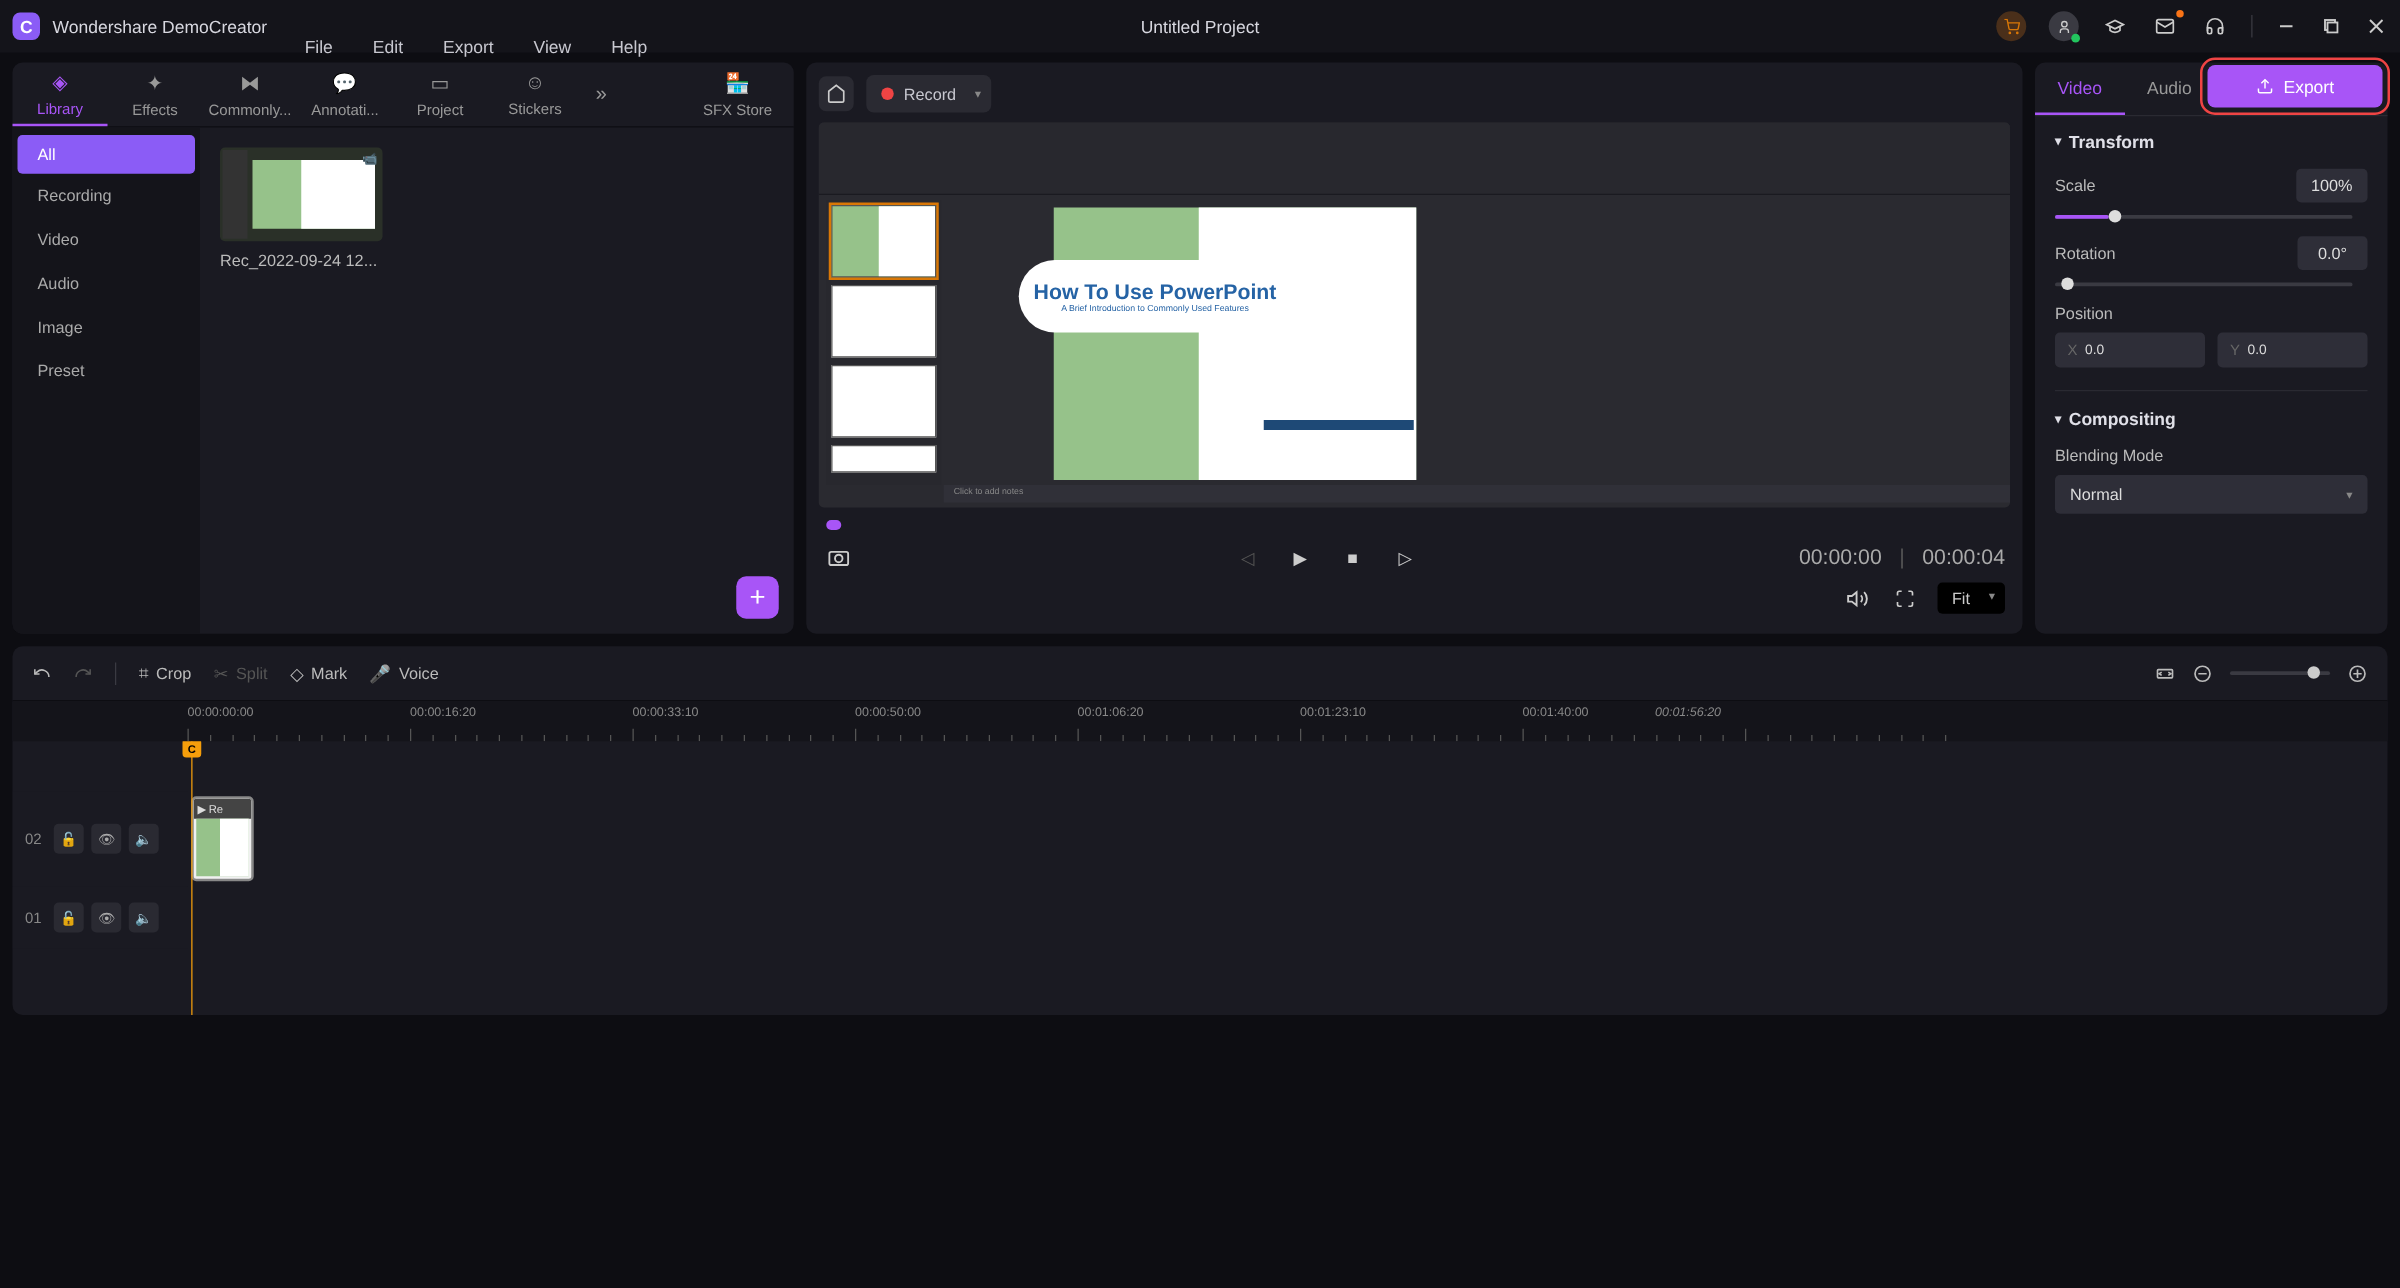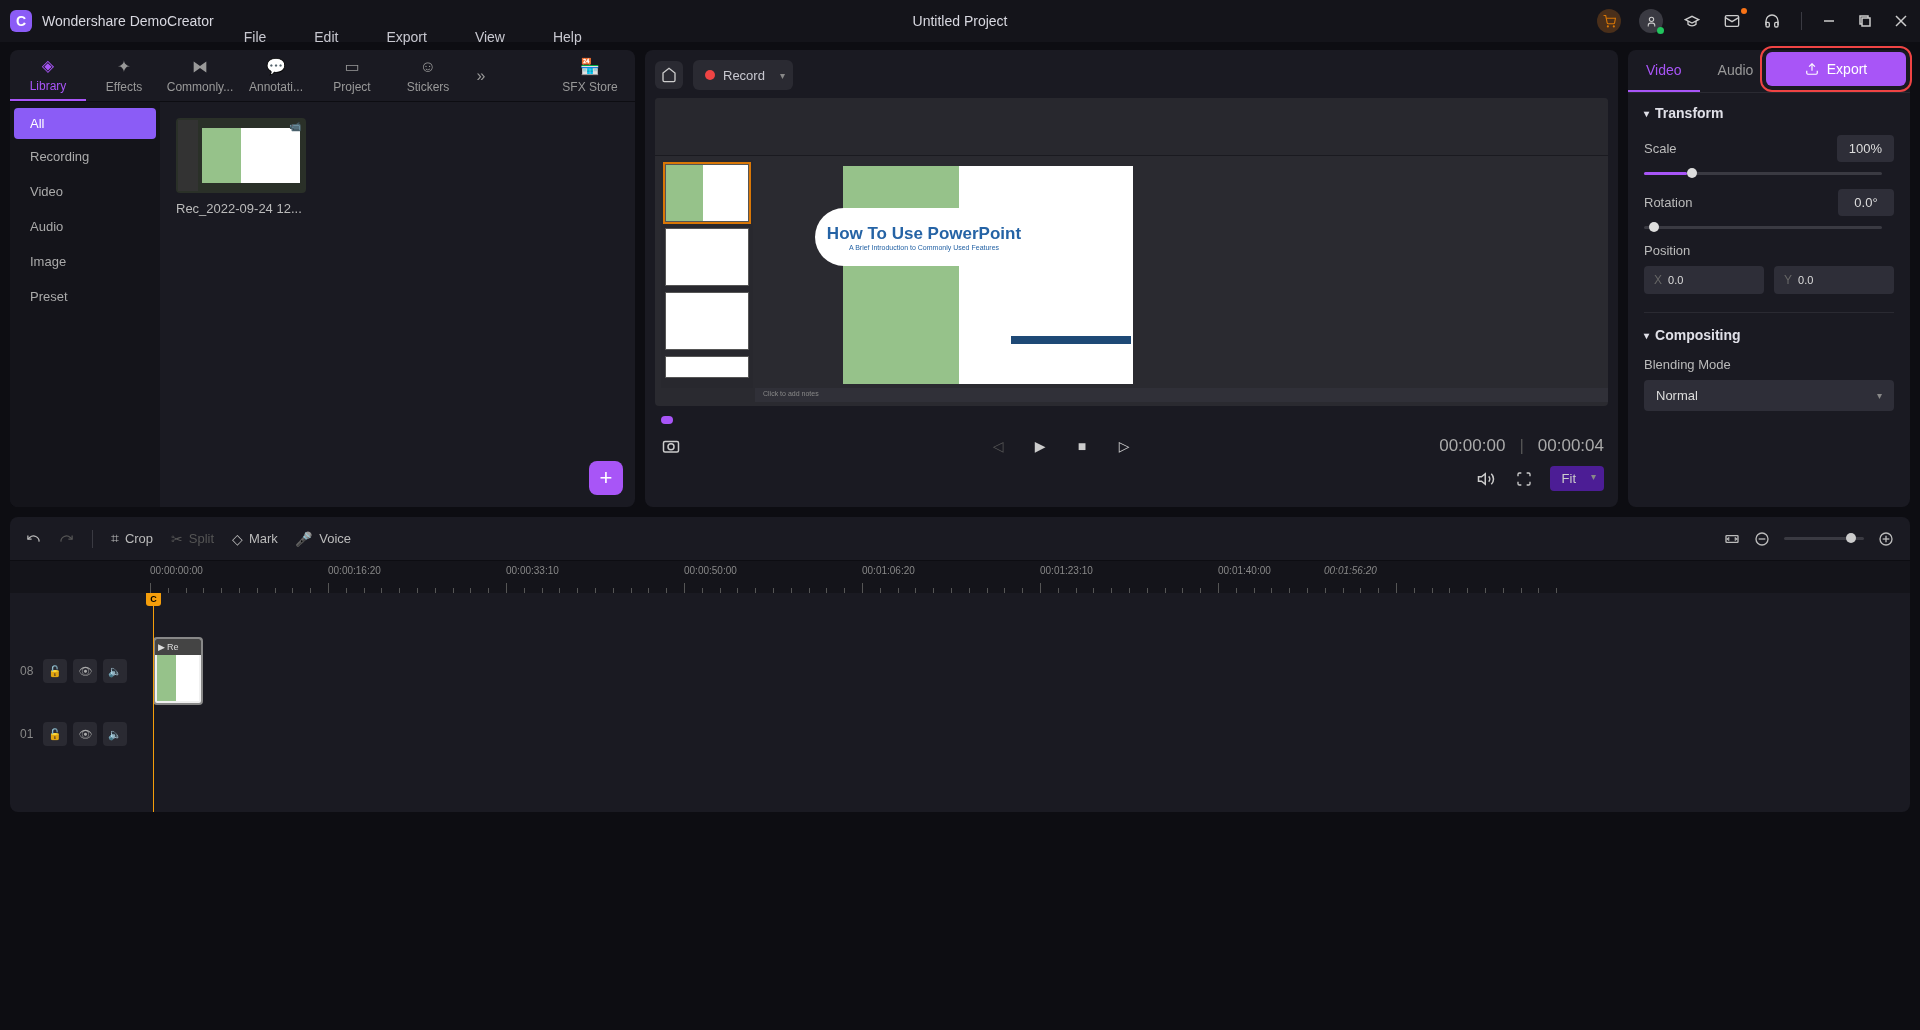--- a/index.html
+++ b/index.html
@@ -2,21 +2,21 @@
 <html><head>
 <meta charset="utf-8">
 <style>
 * { margin: 0; padding: 0; box-sizing: border-box; font-family: -apple-system, "Segoe UI", Arial, sans-serif; }
 body { background: #0d0d12; color: #c8c8d0; width: 1920px; height: 1030px; overflow: hidden; font-size: 13px; }
 
 
 .titlebar { height: 42px; display: flex; align-items: center; padding: 0 10px; background: #14141a; }
 .logo { width: 22px; height: 22px; background: #8b5cf6; border-radius: 6px; display: flex; align-items: center; justify-content: center; color: #fff; font-weight: bold; font-size: 14px; margin-right: 10px; }
 .app-name { color: #d8d8e0; font-size: 14px; margin-right: 30px; }
-.menu { display: flex; gap: 48px; margin-top: 32px; }
+.menu { display: flex; gap: 32px; margin-top: 32px; }
 .menu-item { color: #c8c8d0; font-size: 14px; cursor: pointer; }
 .project-title { position: absolute; left: 50%; transform: translateX(-50%); color: #d8d8e0; font-size: 14px; }
 .title-right { margin-left: auto; display: flex; align-items: center; gap: 18px; }
 .title-icon { width: 22px; height: 22px; display: flex; align-items: center; justify-content: center; color: #aaa; cursor: pointer; font-size: 15px; }
 .cart-badge { width: 24px; height: 24px; border-radius: 50%; background: #4a2f1a; display: flex; align-items: center; justify-content: center; }
 .user-badge { width: 24px; height: 24px; border-radius: 50%; background: #3a3a42; display: flex; align-items: center; justify-content: center; position: relative; }
 .user-dot { position: absolute; bottom: -1px; right: -1px; width: 7px; height: 7px; background: #22c55e; border-radius: 50%; }
 .mail-dot { position: absolute; top: -2px; right: -4px; width: 6px; height: 6px; background: #f97316; border-radius: 50%; }
 .win-btn { width: 18px; height: 18px; display: flex; align-items: center; justify-content: center; cursor: pointer; }
 
@@ -72,21 +72,21 @@
 .pv-bar { position: absolute; bottom: 40px; left: 58%; width: 120px; height: 8px; background: #1e4976; }
 .pv-notes { position: absolute; left: 100px; right: 0; bottom: 4px; height: 14px; background: #303038; color: #888; font-size: 7px; padding: 2px 8px; }
 
 .preview-scrub { height: 16px; display: flex; align-items: center; padding: 0 6px; margin-top: 6px; }
 .scrub-dot { width: 12px; height: 8px; background: #a855f7; border-radius: 4px; }
 .preview-controls { display: flex; align-items: center; padding: 6px 4px; gap: 14px; }
 .pc-btn { width: 24px; height: 24px; display: flex; align-items: center; justify-content: center; cursor: pointer; color: #ccc; font-size: 14px; }
 .pc-center { margin: 0 auto; display: flex; gap: 18px; }
 .pc-time { color: #aaa; font-size: 17px; }
 .pc-right { display: flex; align-items: center; gap: 14px; }
-.fit-select { background: #4c1d95; padding: 5px 28px 5px 12px; border-radius: 4px; color: #ccc; font-size: 13px; cursor: pointer; position: relative; }
+.fit-select { background: #000000; padding: 5px 28px 5px 12px; border-radius: 4px; color: #ccc; font-size: 13px; cursor: pointer; position: relative; }
 .fit-chev { position: absolute; right: 8px; font-size: 10px; color: #888; }
 
 
 .props { width: 282px; background: #1a1a22; border-radius: 8px; padding: 0; }
 .prop-tabs { display: flex; border-bottom: 1px solid #2a2a32; }
 .prop-tab { padding: 12px 18px; cursor: pointer; font-size: 14px; color: #999; }
 .prop-tab.active { color: #a855f7; border-bottom: 2px solid #a855f7; }
 .prop-body { padding: 12px 16px; }
 .prop-section { margin-bottom: 18px; }
 .prop-head { display: flex; align-items: center; gap: 6px; color: #e0e0e8; font-size: 14px; font-weight: 600; margin-bottom: 14px; cursor: pointer; }
@@ -551,21 +551,21 @@
         <div class="tl-tick-line" style="left: 1406.2px; height: 5px;"></div>
       </div>
   </div>
   <div class="tl-tracks">
     <div class="tl-playhead">
         <div class="tl-playhead-head">C</div>
       </div>
     <div class="tl-trackarea">
       <div class="tl-track" style="height:76px">
         <div class="tl-track-head">
-          <span class="tl-track-num">08</span>
+          <span class="tl-track-num">02</span>
           <div class="tl-track-btn">🔓</div>
           <div class="tl-track-btn">👁</div>
           <div class="tl-track-btn">🔈</div>
         </div>
         <div class="tl-clip">
           <div class="tl-clip-top">
               <span>▶</span>
               <span>Re</span>
             </div>
           <div class="tl-clip-thumb">

